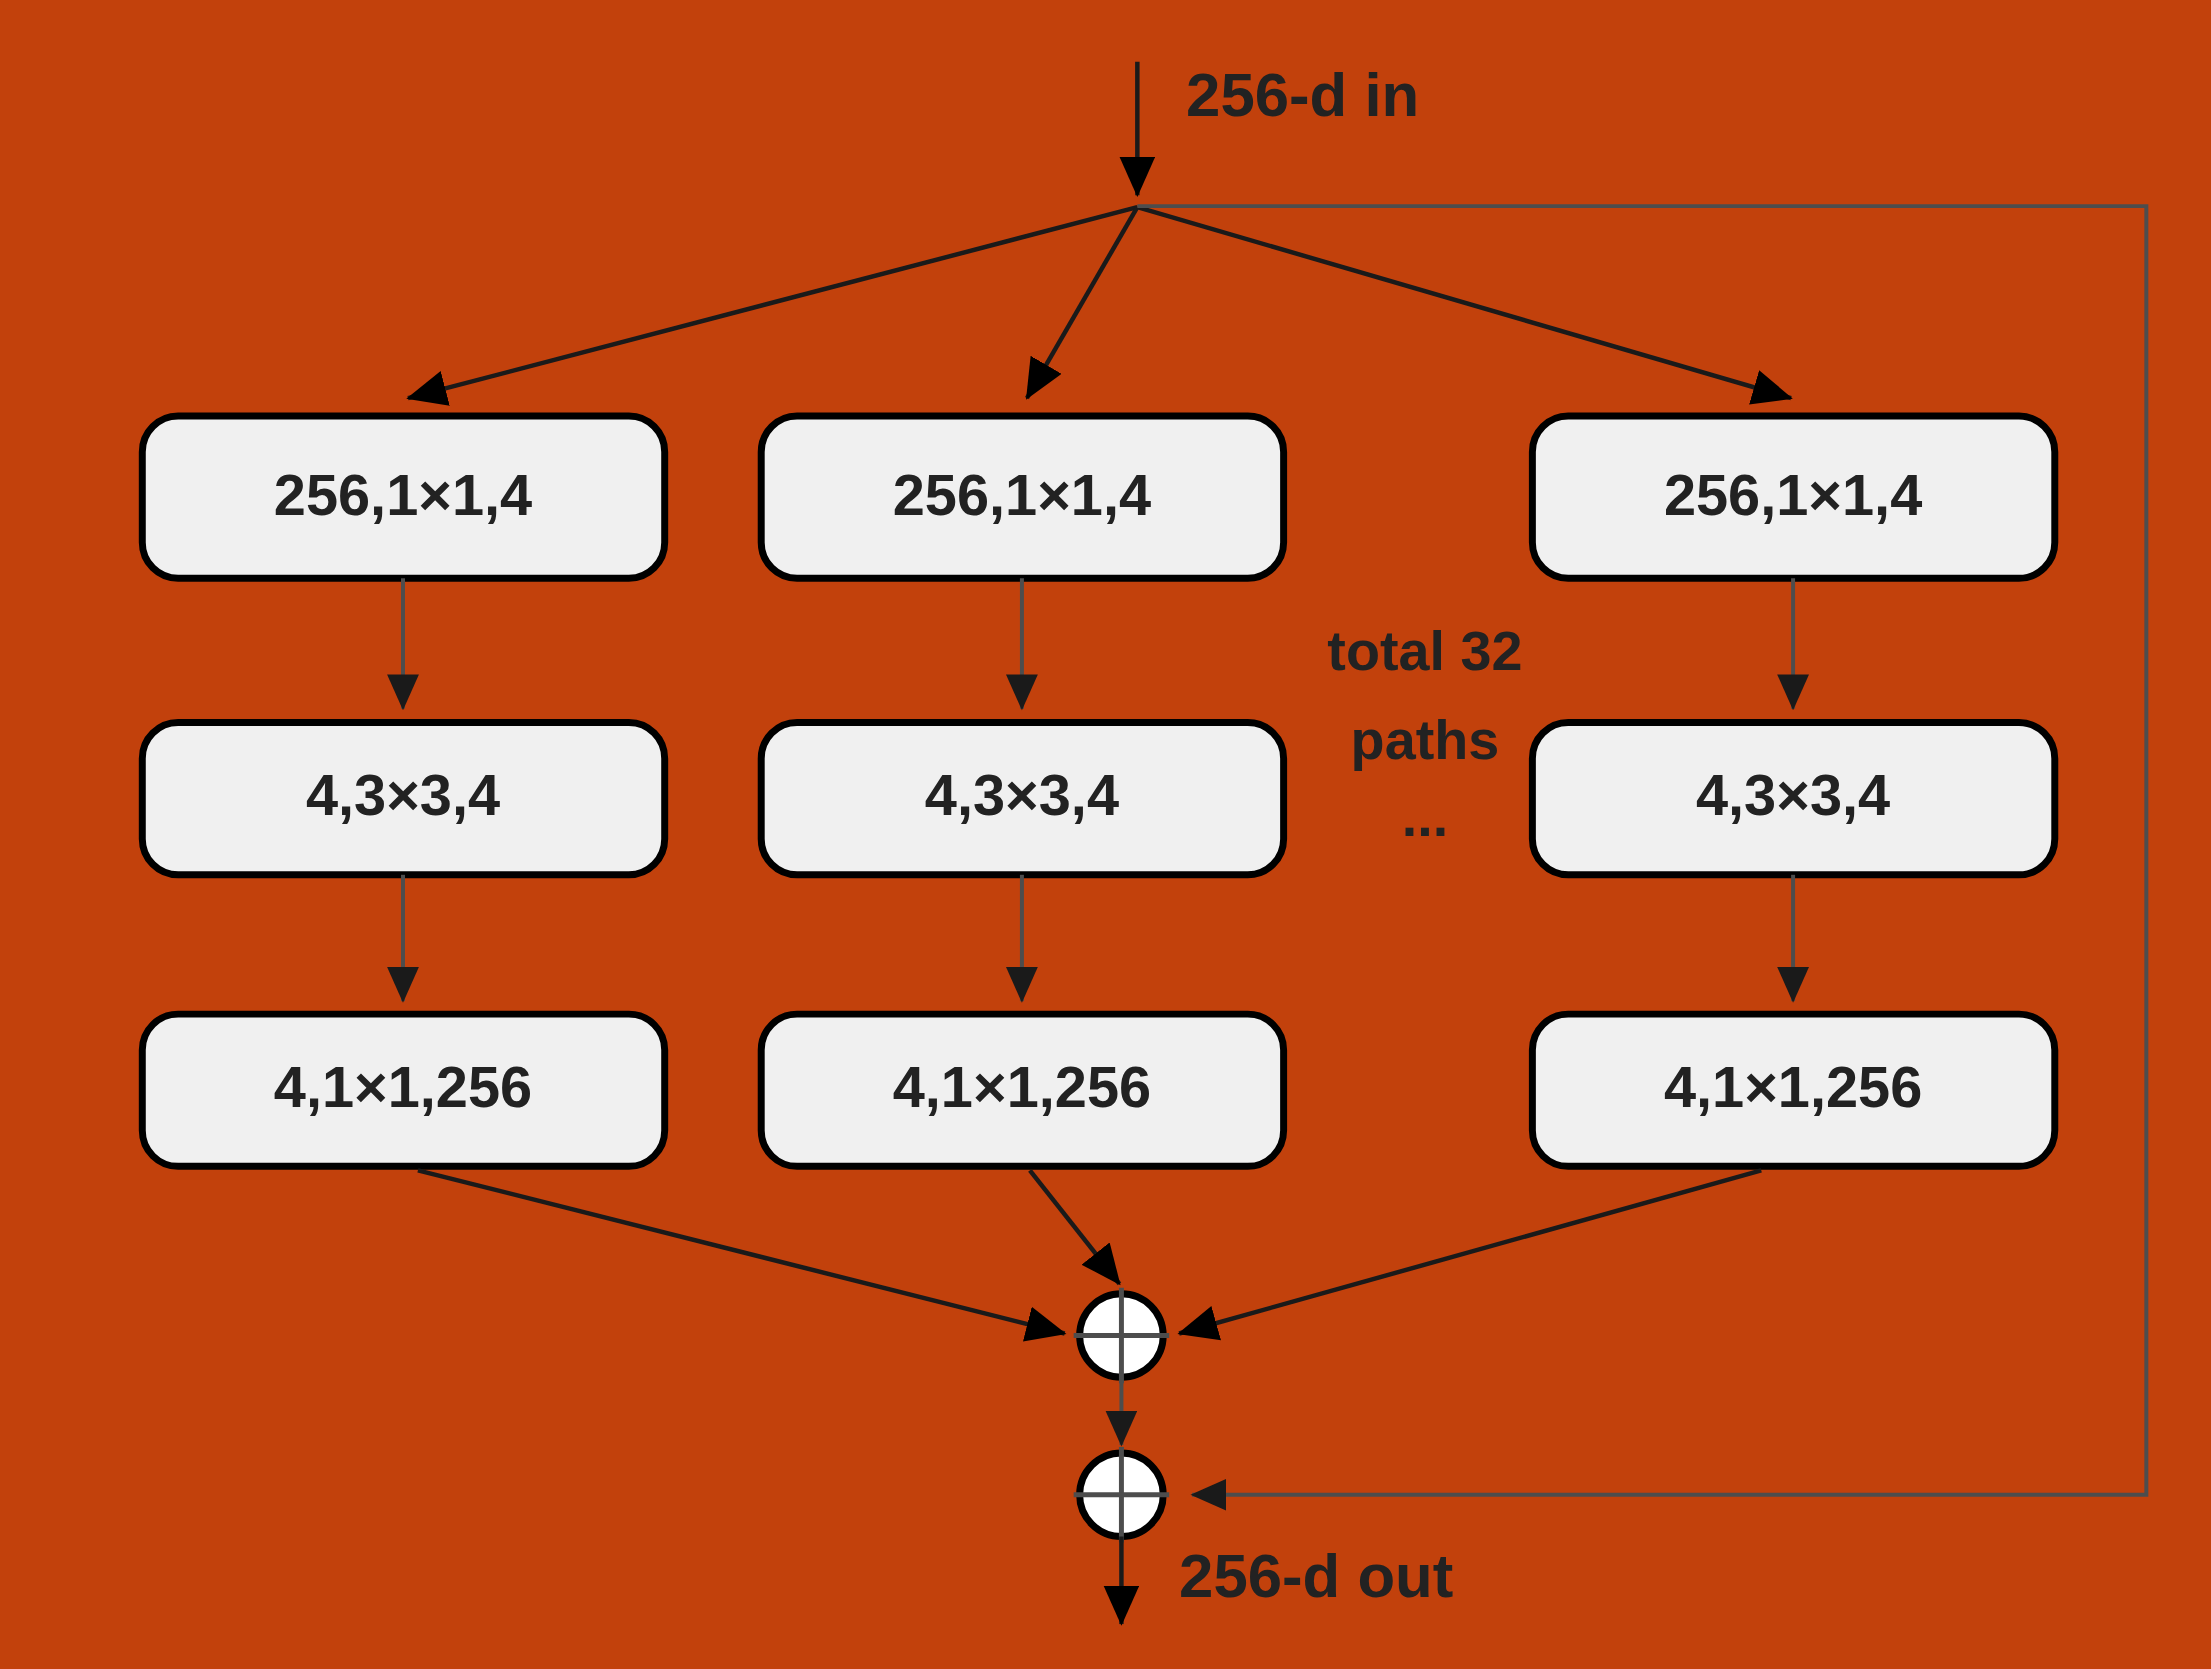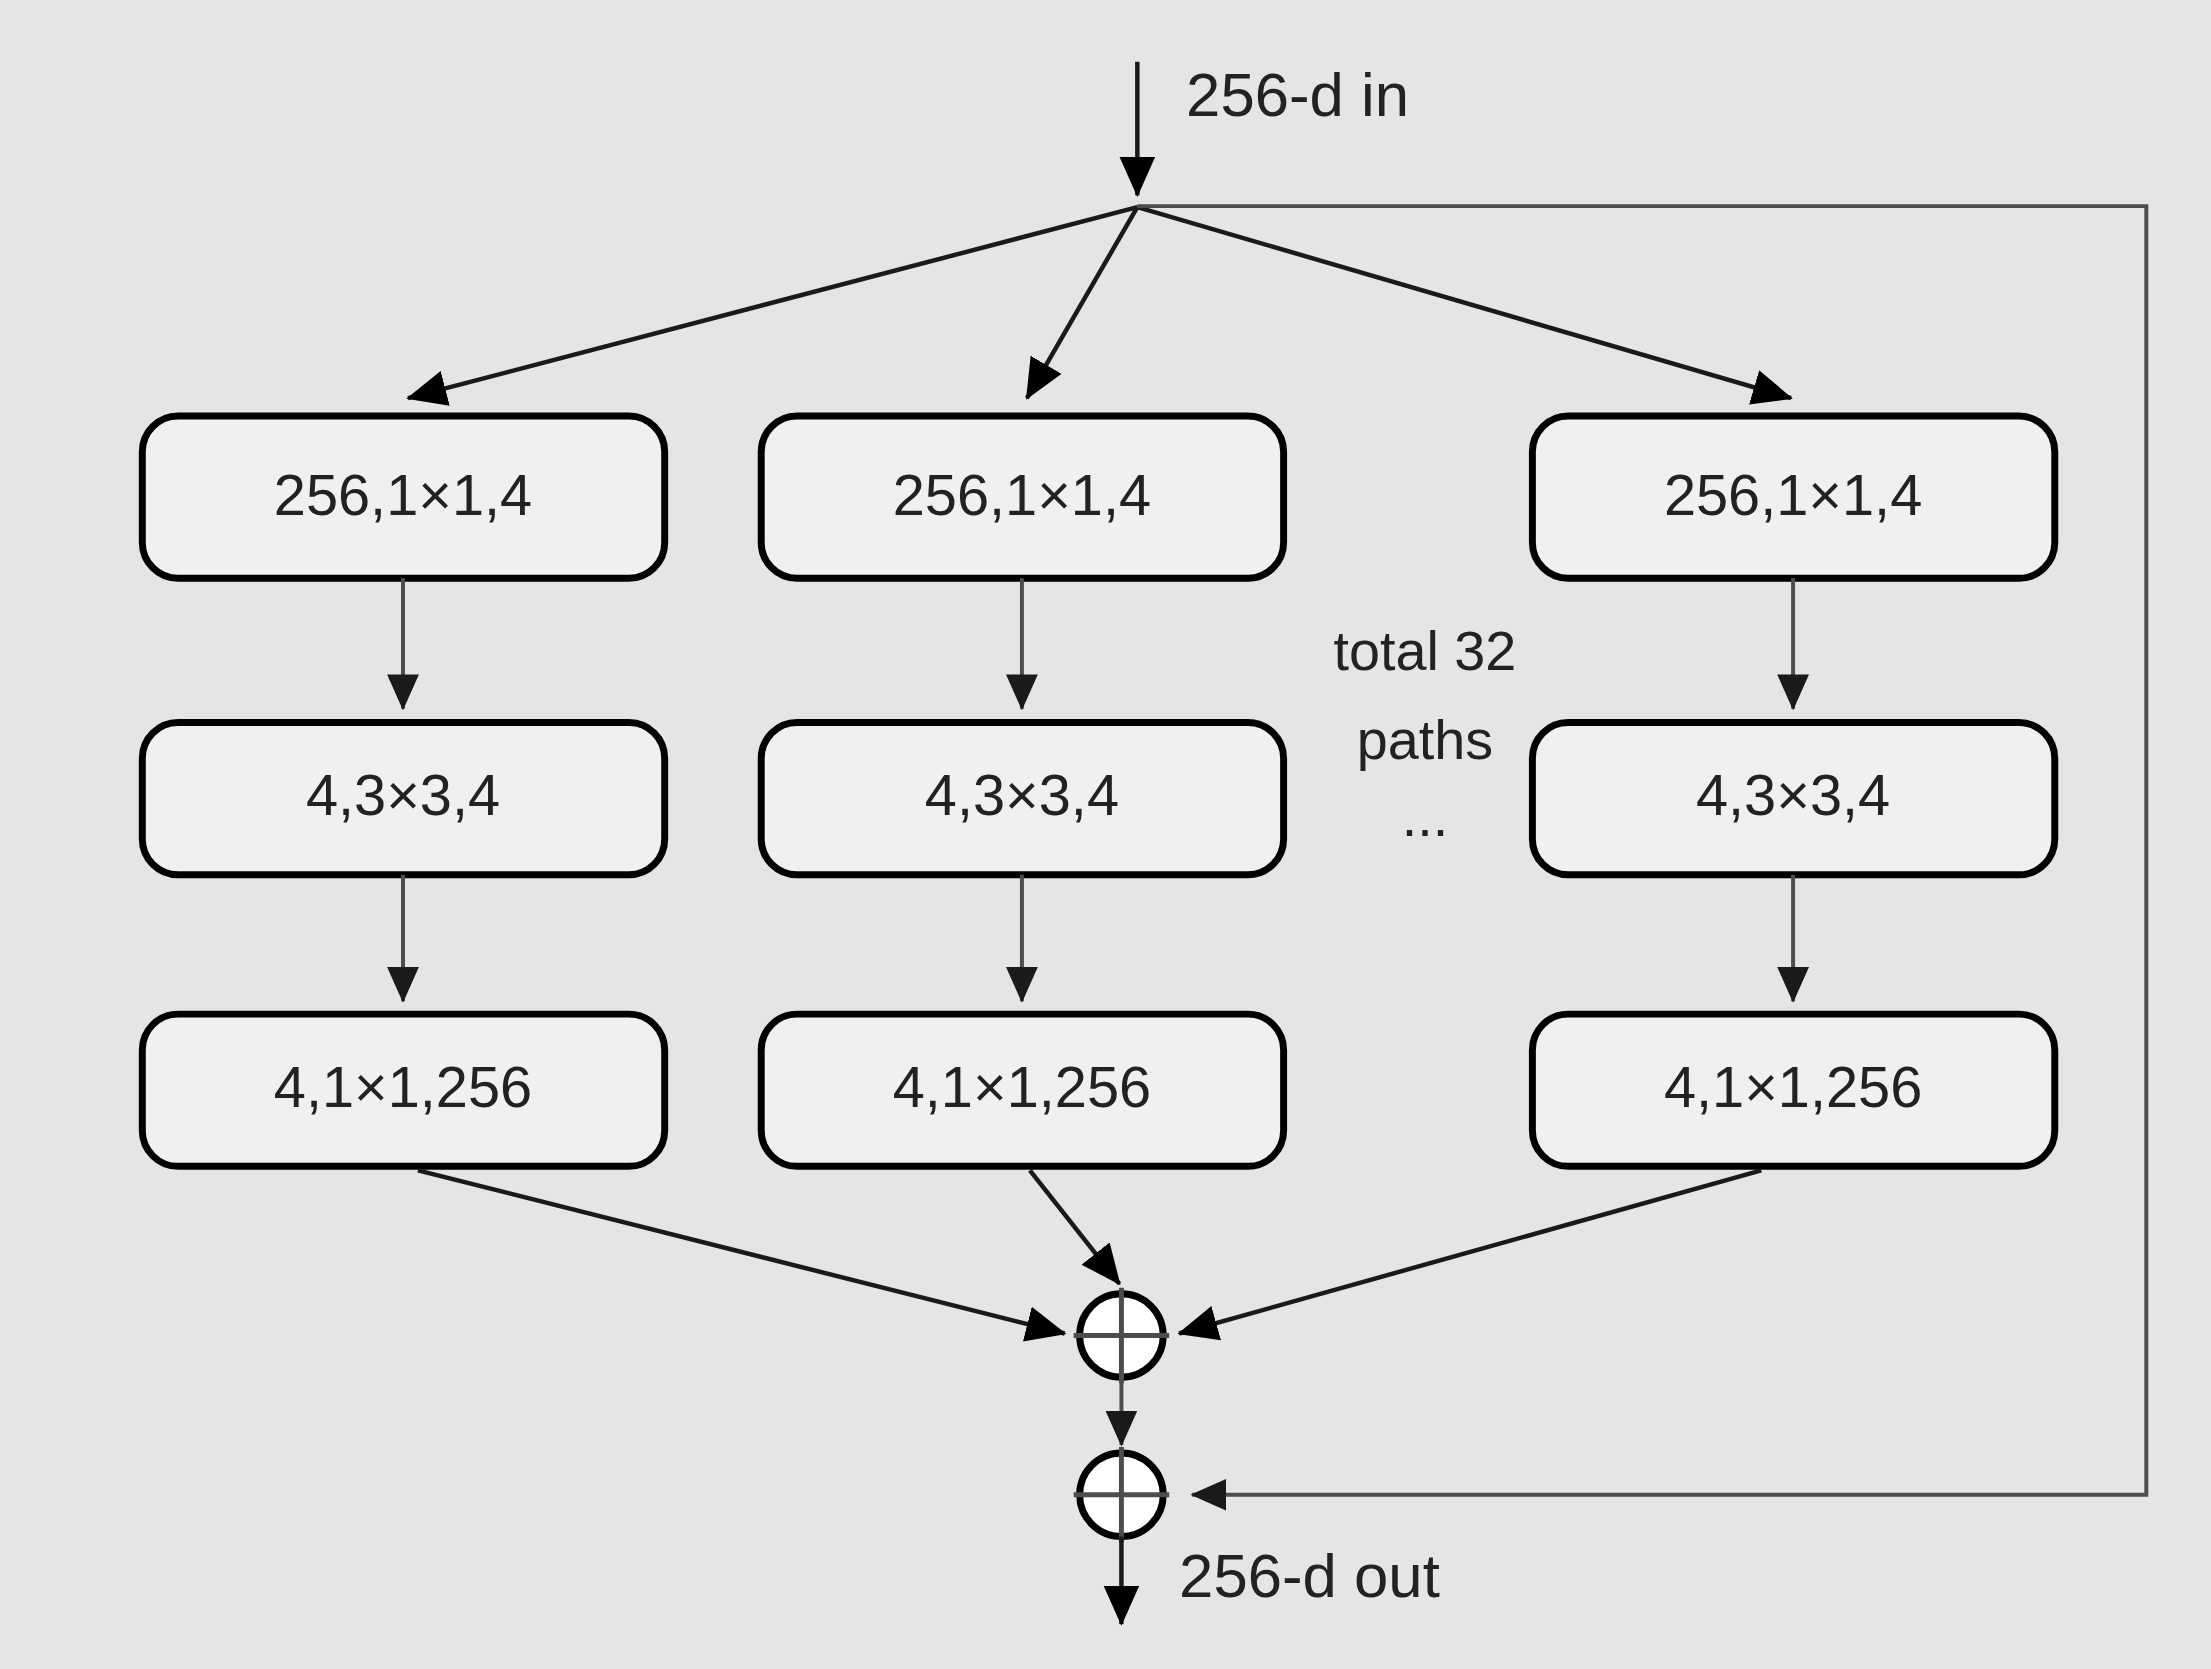--- a/index.html
+++ b/index.html
@@ -7,22 +7,23 @@
     padding: 0;
     background: #ffffff;
   }
   body {
     font-family: "Liberation Sans", sans-serif;
   }
   #diagram-root {
     position: relative;
     width: 2212px;
     height: 1670px;
-    background: #e5e5e5;
+    background: #c2410c;
     overflow: hidden;
+    font-weight: bold;
   }
   svg.canvas {
     position: absolute;
     top: 0;
     left: 0;
     width: 2212px;
     height: 1670px;
     display: block;
   }
   .box-rect {

